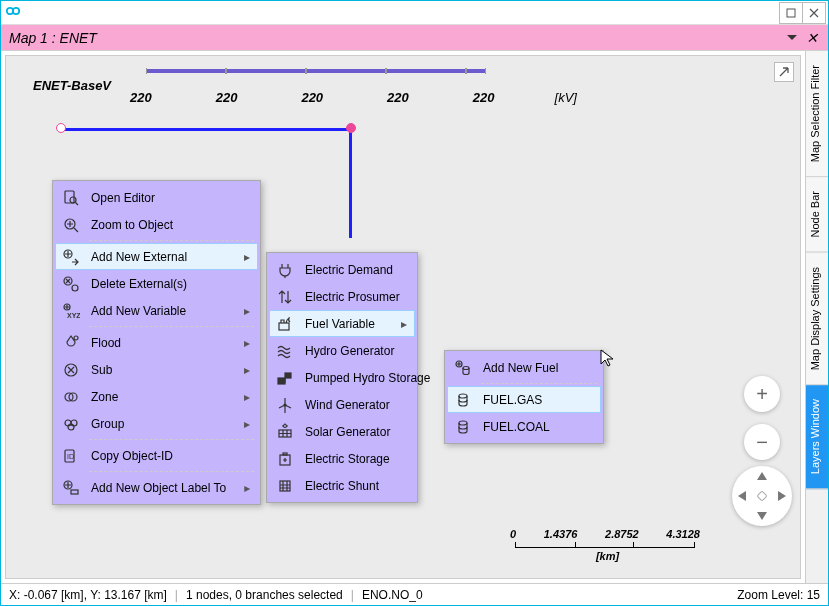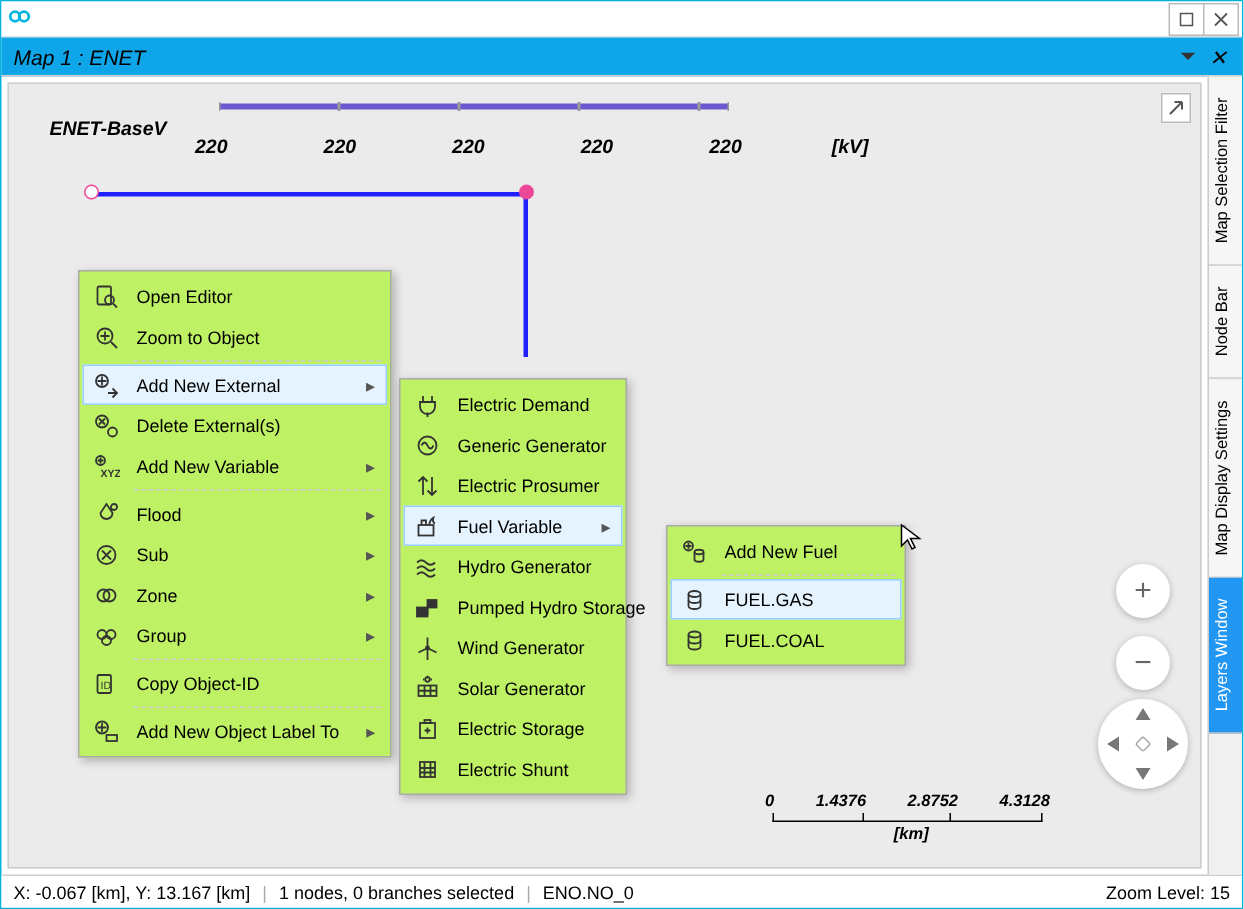--- a/index.html
+++ b/index.html
@@ -4,44 +4,44 @@
 <style>
 * { box-sizing: border-box; margin: 0; padding: 0; }
 body { font-family: "Segoe UI", Arial, sans-serif; font-size: 12px; background: #fff; width: 829px; height: 606px; overflow: hidden; position: relative; }
 
 .window { border: 1px solid #00b4e0; width: 829px; height: 606px; display: flex; flex-direction: column; }
 .titlebar { height: 24px; background: #fff; display: flex; align-items: center; padding: 0 2px; border-bottom: 1px solid #ddd; }
 .logo { width: 20px; height: 20px; display: flex; align-items: center; justify-content: center; }
 .tb-spacer { flex: 1; }
 .tb-btn { width: 24px; height: 22px; border: 1px solid #bbb; background: #fff; display: flex; align-items: center; justify-content: center; cursor: pointer; margin-left: -1px; }
 
-.maphdr { height: 26px; padding: 4px 8px; font-size: 14px; font-style: italic; display: flex; align-items: center; border-bottom: 1px solid #d0d0d0; background: #0ea5e9; }
+.maphdr { height: 26px; padding: 4px 8px; font-size: 14px; font-style: italic; display: flex; align-items: center; border-bottom: 1px solid #d0d0d0; background: #f9a8d4; }
 .maphdr-spacer { flex: 1; }
 .maphdr-arrow { width: 16px; height: 16px; display: flex; align-items: center; justify-content: center; margin-right: 4px; cursor: pointer; }
 .maphdr-close { width: 16px; height: 16px; display: flex; align-items: center; justify-content: center; cursor: pointer; font-size: 14px; }
 
 .content { flex: 1; display: flex; position: relative; }
 .canvas { flex: 1; background: #ebebeb; position: relative; overflow: hidden; border: 1px solid #ccc; margin: 4px; }
 
 .voltbar { position: absolute; top: 22px; left: 27px; display: flex; align-items: center; gap: 0; }
 .voltlabel { font-weight: bold; font-style: italic; font-size: 13px; }
 .voltseg { width: 80px; height: 4px; background: #6a5acd; margin: 0 0; position: relative; }
 .voltseg::before, .voltseg::after { content:""; position:absolute; top:-1px; width:1px; height:6px; background:#999; }
 .voltseg::before{left:0} .voltseg::after{right:0}
 .voltnum { font-weight: bold; font-style: italic; font-size: 13px; margin: 0 4px; position: relative; top: 10px; text-align: center; }
-.voltunit { font-weight: bold; font-style: italic; font-size: 13px; position: relative; top: 10px; }
+.voltunit { font-weight: normal; font-style: italic; font-size: 13px; position: relative; top: 10px; }
 .voltbar-inner { position: absolute; top: 13px; left: 140px; display: flex; }
 
 .nodecirc { position: absolute; width: 10px; height: 10px; border-radius: 50%; background: #fff; border: 1.5px solid #ec4899; }
 .nodecirc.filled { background: #ec4899; }
 .blueline { position: absolute; background: #2020ff; }
 
 .collapse-corner { position: absolute; top: 6px; right: 6px; width: 20px; height: 20px; background: #fff; border: 1px solid #bbb; display: flex; align-items: center; justify-content: center; cursor: pointer; }
 
-.ctxmenu { position: absolute; background: #bef264; border: 1px solid #aaa; box-shadow: 2px 2px 6px rgba(0,0,0,0.25); padding: 3px 2px; font-size: 12px; }
+.ctxmenu { position: absolute; background: #c4b5fd; border: 1px solid #aaa; box-shadow: 2px 2px 6px rgba(0,0,0,0.25); padding: 3px 2px; font-size: 12px; }
 .mrow { display: flex; align-items: center; height: 27px; padding: 0 6px 0 4px; cursor: pointer; white-space: nowrap; position: relative; }
 .mrow:hover, .mrow.hl { background: #e5f3ff; border: 1px solid #99ceff; padding: 0 5px 0 3px; height: 27px; }
 .micon { width: 24px; height: 24px; display: flex; align-items: center; justify-content: center; margin-right: 8px; flex-shrink: 0; }
 .mtext { flex: 1; }
 .marrow { margin-left: 18px; width: 8px; color: #555; }
 .msep { height: 1px; border-top: 1px dashed #ccc; margin: 2px 4px 2px 34px; }
 
 #menu1 { top: 124px; left: 46px; width: 209px; }
 #menu2 { top: 196px; left: 260px; width: 152px; }
 #menu3 { top: 294px; left: 438px; width: 160px; }
@@ -263,29 +263,20 @@
       <div id="menu2" class="ctxmenu">
         <div class="mrow">
           <span class="micon">
               <svg width="18" height="18" viewBox="0 0 18 18" stroke="#333" fill="none" stroke-width="1.2">
                 <path d="M6 3 L6 7 M12 3 L12 7"></path>
                 <path d="M4 7 L14 7 L14 10 A5 5 0 0 1 4 10 Z"></path>
                 <path d="M9 14 L9 17"></path>
               </svg>
             </span>
           <span class="mtext">Electric Demand</span>
-        </div>
-        <div class="mrow">
-          <span class="micon">
-              <svg width="18" height="18" viewBox="0 0 18 18" stroke="#333" fill="none" stroke-width="1.2">
-                <circle cx="9" cy="9" r="6"></circle>
-                <path d="M5 9 Q7 5 9 9 Q11 13 13 9"></path>
-              </svg>
-            </span>
-          <span class="mtext">Generic Generator</span>
         </div>
         <div class="mrow">
           <span class="micon">
               <svg width="18" height="18" viewBox="0 0 18 18" stroke="#333" fill="none" stroke-width="1.2">
                 <path d="M6 3 L6 15 M3 6 L6 3 L9 6"></path>
                 <path d="M12 3 L12 15 M9 12 L12 15 L15 12"></path>
               </svg>
             </span>
           <span class="mtext">Electric Prosumer</span>
         </div>

